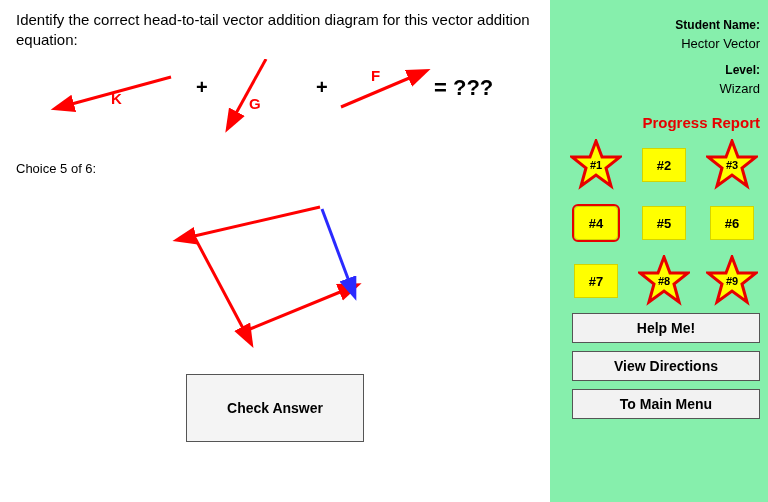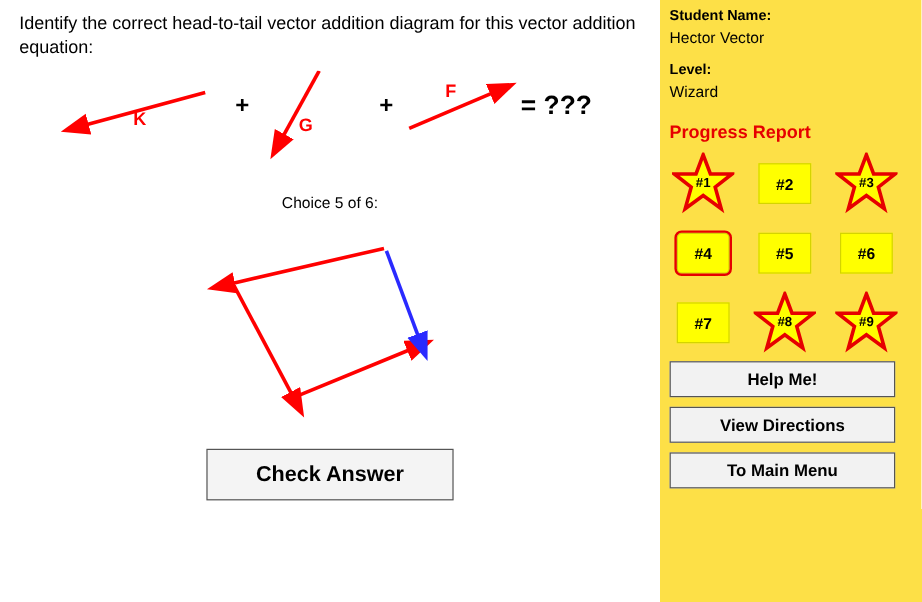--- a/index.html
+++ b/index.html
@@ -1,25 +1,25 @@
 <!DOCTYPE html>
 <html><head>
 <meta charset="utf-8">
 <style>
   * { box-sizing: border-box; margin: 0; padding: 0; }
   body { font-family: Arial, Helvetica, sans-serif; width: 768px; height: 502px; overflow: hidden; display: flex; }
   .main { flex: 1; padding: 10px 16px 10px 16px; position: relative; }
   .question { font-size: 15px; line-height: 1.3; margin-bottom: 10px; max-width: 540px; }
   .equation-area { position: relative; height: 90px; margin-top: 6px; }
   .equation-area svg { display: block; }
-  .choice-label { text-align: center; font-size: 13px; margin-top: 12px; margin-bottom: 6px; }
+  .choice-label { text-align: left; font-size: 13px; margin-top: 12px; margin-bottom: 6px; }
   .diagram-area { display: flex; justify-content: center; }
   .check-btn-area { display: flex; justify-content: center; margin-top: 12px; }
-  .check-btn { font-size: 18px; font-weight: bold; padding: 10px 40px; background: #f4f4f4; border: 1px solid #555; cursor: pointer; }
-  .sidebar { width: 218px; background: #fde047; padding: 4px 8px; display: flex; flex-direction: column; align-items: flex-start; font-size: 13px; }
+  .check-btn { font-size: 14px; font-weight: bold; padding: 25px 40px; background: #f4f4f4; border: 1px solid #555; cursor: pointer; }
+  .sidebar { width: 218px; background: #86efac; padding: 16px 8px; display: flex; flex-direction: column; align-items: flex-end; font-size: 13px; }
   .sb-label { font-weight: bold; font-size: 12px; margin-top: 2px; }
   .sb-value { font-size: 13px; margin-top: 4px; margin-bottom: 10px; }
   .progress-title { color: #e60000; font-weight: bold; font-size: 15px; margin-top: 8px; margin-bottom: 10px; }
   .grid { display: grid; grid-template-columns: repeat(3, 56px); grid-template-rows: repeat(3, 48px); gap: 10px 12px; justify-content: center; }
   .tile { display: flex; align-items: center; justify-content: center; font-size: 13px; font-weight: bold; position: relative; }
   .tile .box { width: 44px; height: 34px; background: #ffff00; display: flex; align-items: center; justify-content: center; border: 1px solid #d4d400; }
   .tile .box.current { outline: 2px solid #e60000; border-radius: 4px; outline-offset: 0; }
   .tile .star { position: relative; width: 52px; height: 52px; display: flex; align-items: center; justify-content: center; }
   .tile .star svg { position: absolute; top: 0; left: 0; }
   .tile .star span { position: relative; z-index: 2; color: #000; font-size: 11px; font-weight: bold; }

